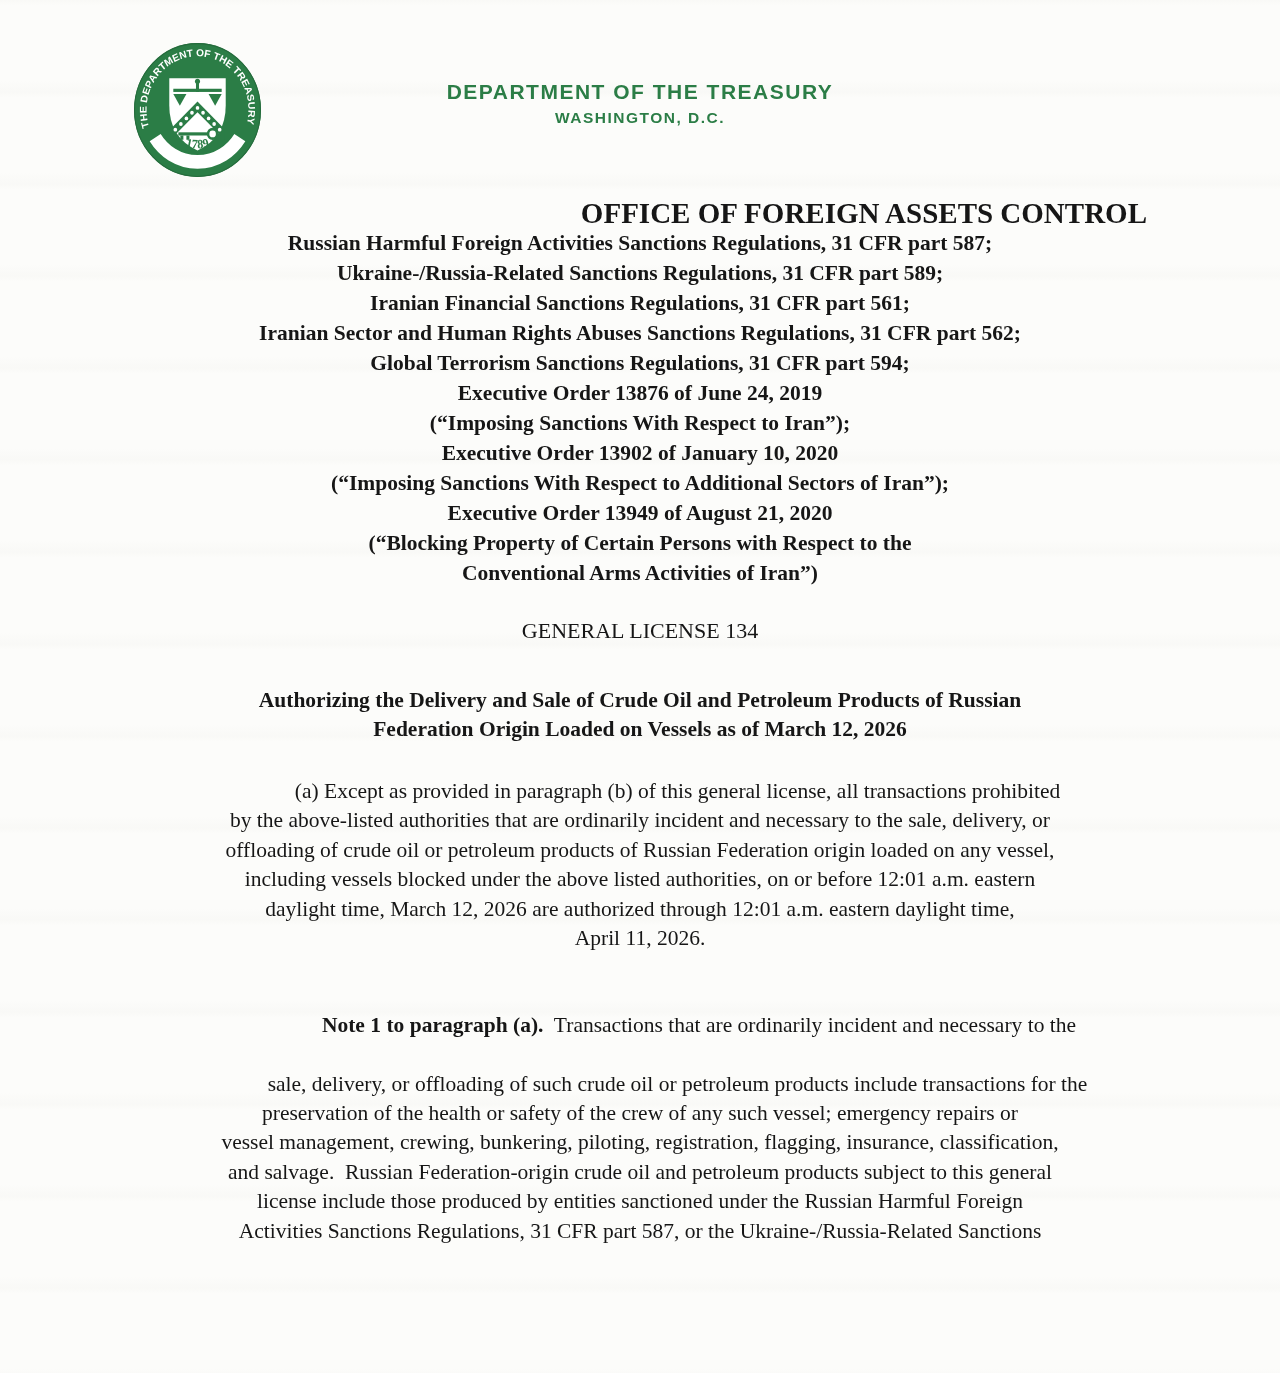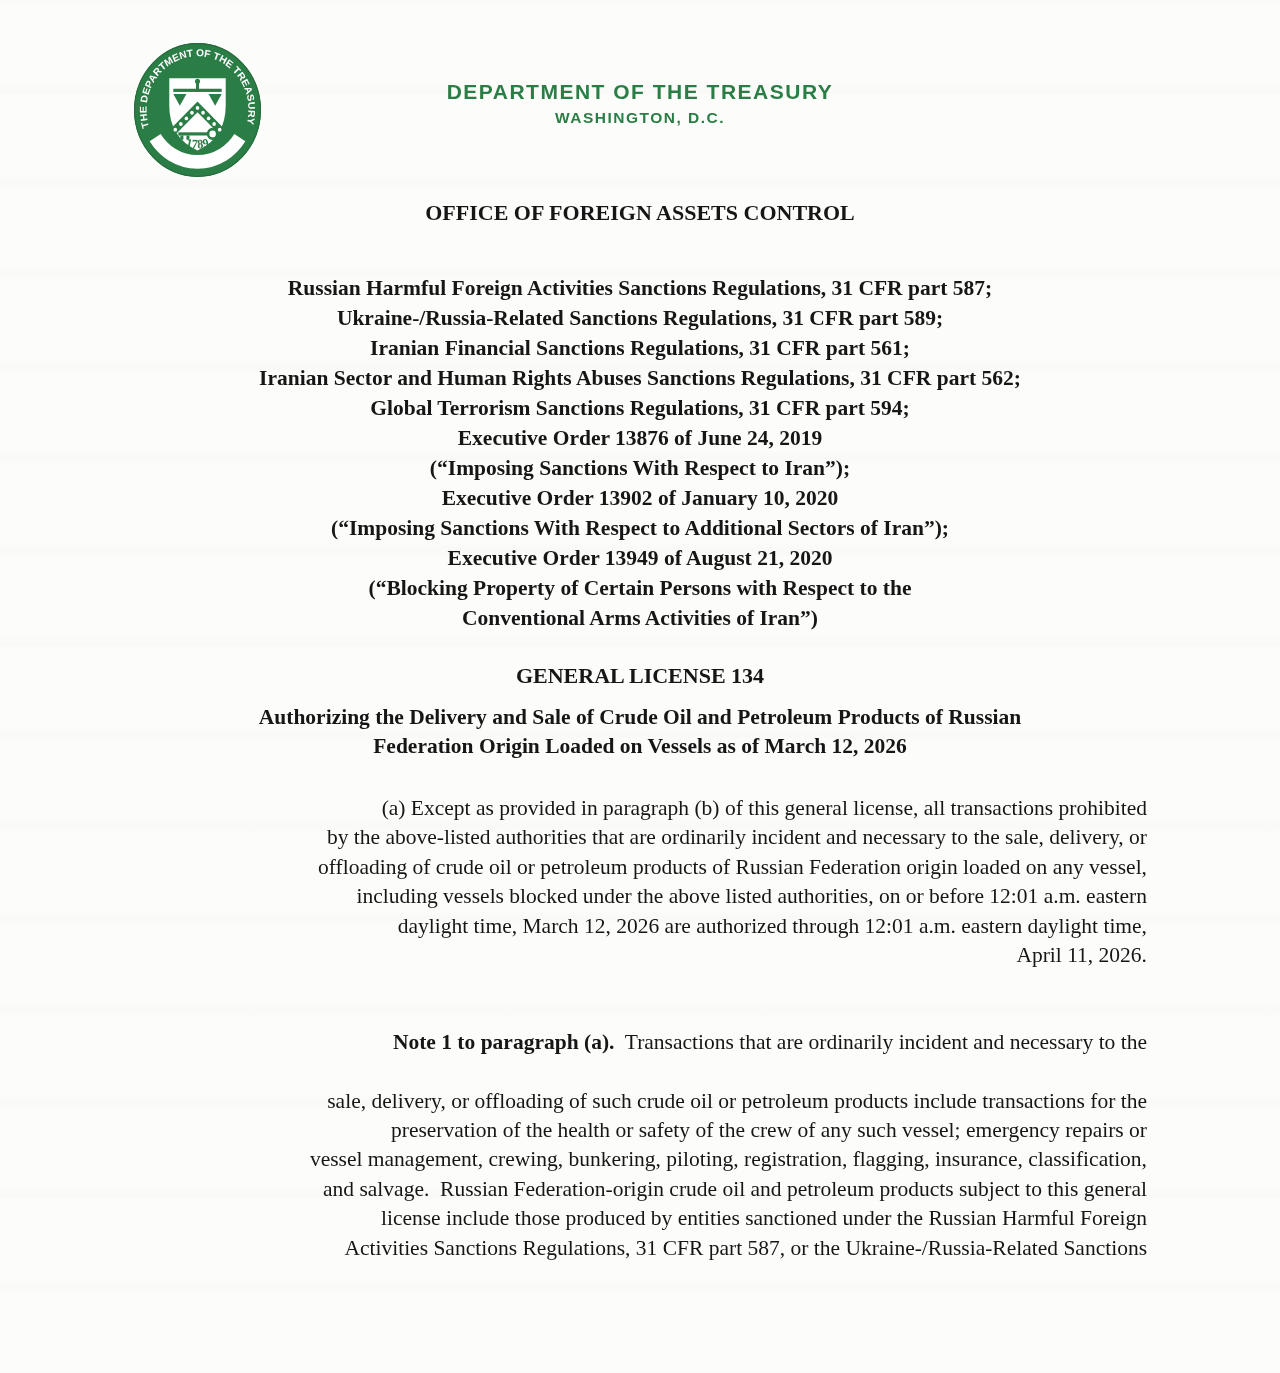--- a/index.html
+++ b/index.html
@@ -18,25 +18,25 @@
   }
   
   .seal{position:absolute;left:133px;top:42px;width:129px;height:136px;}
   .letterhead{position:absolute;top:80px;left:0;width:100%;text-align:center;
     font-family:"Liberation Sans", sans-serif;color:#2b7d46;}
   .lh-title{font-size:21px;font-weight:bold;letter-spacing:1.5px;}
   .lh-sub{font-size:15.5px;font-weight:bold;letter-spacing:1.5px;margin-top:5px;}
   
   .content{position:absolute;top:198px;left:133px;width:1014px;font-size:21.5px;}
   .center{text-align:center;}
-  .office-heading{font-size:22px;font-weight:bold;line-height:30px;margin-bottom:45px;}
+  .office-heading{font-size:29px;font-weight:bold;line-height:30px;text-align:right;}
   .authorities .line{line-height:30px;font-weight:bold;white-space:pre;}
-  .gl-heading{font-size:22px;font-weight:bold;line-height:30px;margin-top:28px;margin-bottom:12px;}
+  .gl-heading{font-size:22px;font-weight:normal;line-height:30px;margin-top:28px;margin-bottom:40px;}
   .license-title .line{line-height:29px;font-weight:bold;white-space:pre;}
-  .para{margin-top:33px;text-align:right;}
+  .para{margin-top:33px;text-align:center;}
   .para .line{line-height:29.4px;white-space:pre;}
   .para .line:first-child{padding-left:75px;}
   .note{margin-top:28px;}
   .note .firstline{line-height:29.4px;white-space:pre;padding-left:75px;}
   .note .firstline .lead{font-weight:bold;}
 </style>
 </head>
 <body>
 
 <div class="page">

